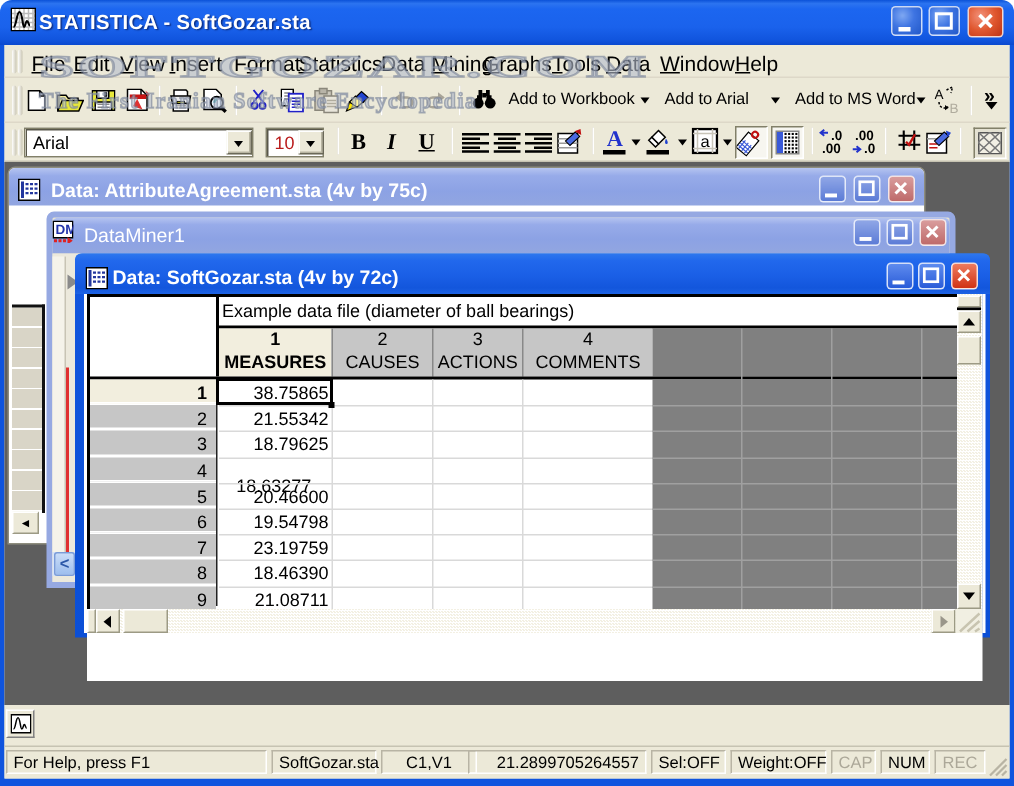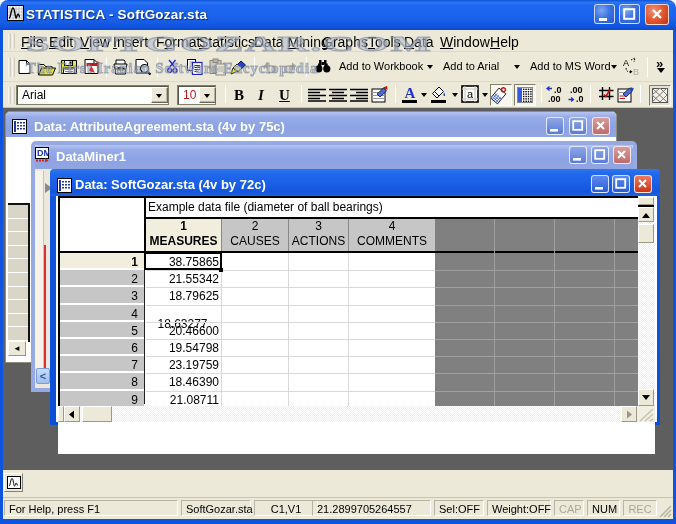--- a/index.html
+++ b/index.html
@@ -367,21 +367,21 @@
           <rect x="0.5" y="0.5" width="13" height="11" fill="#fff" stroke="#000"></rect>
           <text x="2" y="9" font-size="9" font-weight="bold" fill="#2233AA" font-family="Liberation Sans">DM</text>
           <g fill="#D22">
             <rect x="1" y="12.5" width="2" height="2"></rect>
             <rect x="4" y="12.5" width="2" height="2"></rect>
             <rect x="7" y="12.5" width="2" height="2"></rect>
             <path d="M10 11 L13.5 13.5 L10 16 Z"></path>
           </g>
         </svg>
     </div>
-    <div class="blk" style="left:21px;top:4px;color:#fff;font-weight:bold;font-size:13px">DataMiner1</div>
+    <div class="blk" style="left:21px;top:4px;color:#fff;font-weight:normal;font-size:13px">DataMiner1</div>
     <div class="cbtn cbtn1" style="left:534px;top:1px"><svg width="16" height="16">
           <rect x="3" y="11" width="8" height="2.6" fill="#fff"></rect>
         </svg></div>
     <div class="cbtn cbtn2" style="left:556px;top:1px"><svg width="16" height="16">
           <rect x="3.2" y="3.2" width="9" height="8.6" fill="none" stroke="#fff" stroke-width="1.8"></rect>
         </svg></div>
     <div class="cbtn cbtn3" style="left:578px;top:1px"><svg width="16" height="16">
           <path d="M4 4 L11 11 M11 4 L4 11" stroke="#fff" stroke-width="2"></path>
         </svg></div>
 
@@ -526,21 +526,21 @@
 <svg width="14" height="14" style="margin:2px">
       <rect x="0.5" y="0.5" width="13" height="12" fill="#fff" stroke="#000"></rect>
       <path d="M2 10 C3.5 10 3.5 2.5 5 2.5 C6.5 2.5 6.5 10 7.5 10 C8.5 10 8.5 7 9.2 7 C10 7 10 9.5 10.8 9.5" stroke="#000" stroke-width="1" fill="none"></path>
     </svg>
 </div>
 
 <div class="abs" id="statusbar"></div>
 <div class="abs spanel" style="left:4px;width:174px">For Help, press F1</div>
 <div class="abs spanel" style="left:181px;width:70px;text-align:center">SoftGozar.sta</div>
 <div class="abs spanel" style="left:254px;width:64px;text-align:center">C1,V1</div>
-<div class="abs spanel" style="left:312px;width:119px;text-align:left">21.2899705264557</div>
+<div class="abs spanel" style="left:312px;width:119px;text-align:right">21.2899705264557</div>
 <div class="abs spanel" style="left:434px;width:50px;text-align:center">Sel:OFF</div>
 <div class="abs spanel" style="left:487px;width:64px;text-align:center">Weight:OFF</div>
 <div class="abs spanel dim" style="left:554px;width:30px;text-align:center">CAP</div>
 <div class="abs spanel" style="left:587px;width:33px;text-align:center">NUM</div>
 <div class="abs spanel dim" style="left:623px;width:34px;text-align:center">REC</div>
 <svg class="abs" style="left:659px;top:505px" width="13" height="13">
     <path d="M12 1 L1 12 M12 5 L5 12 M12 9 L9 12" stroke="#B8B4A4" stroke-width="1.5"></path>
   </svg>
 
 </body></html>

